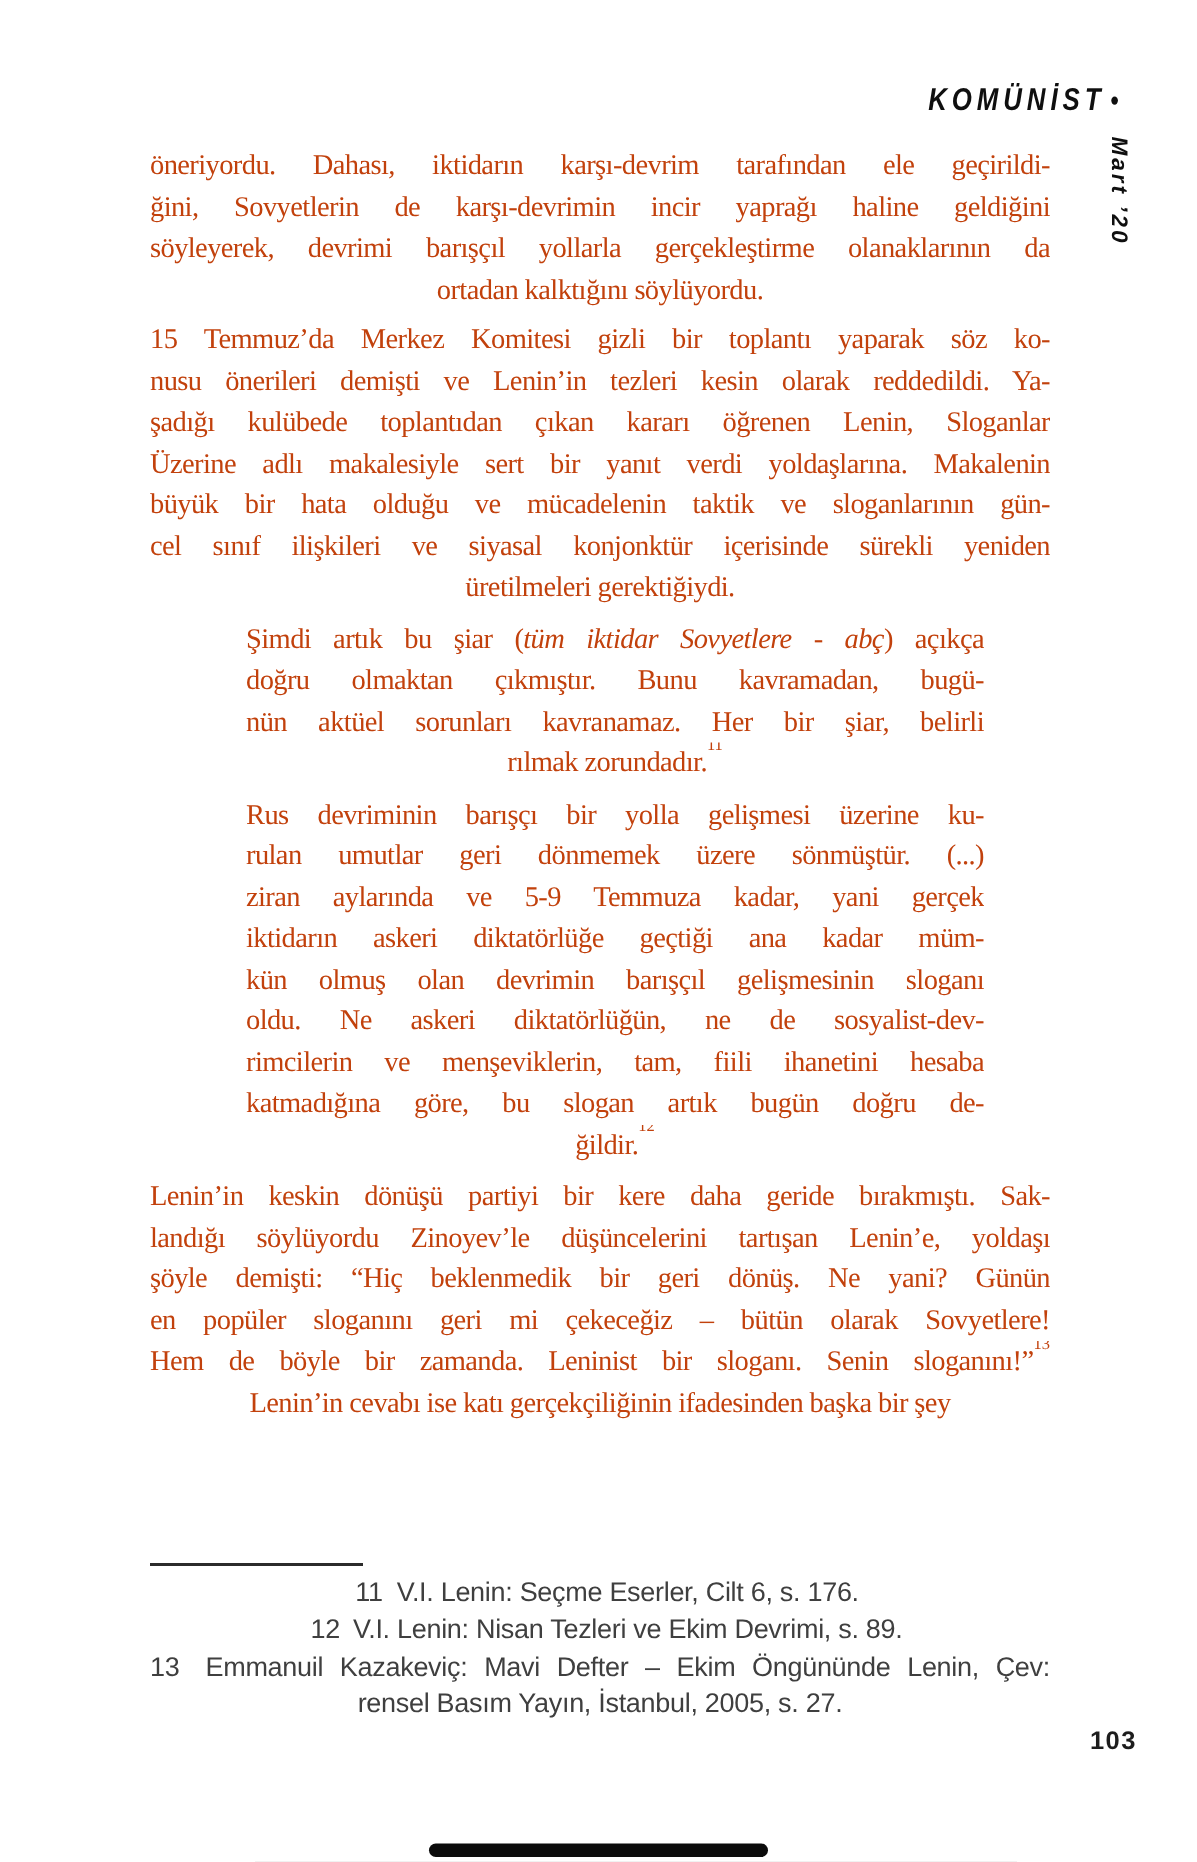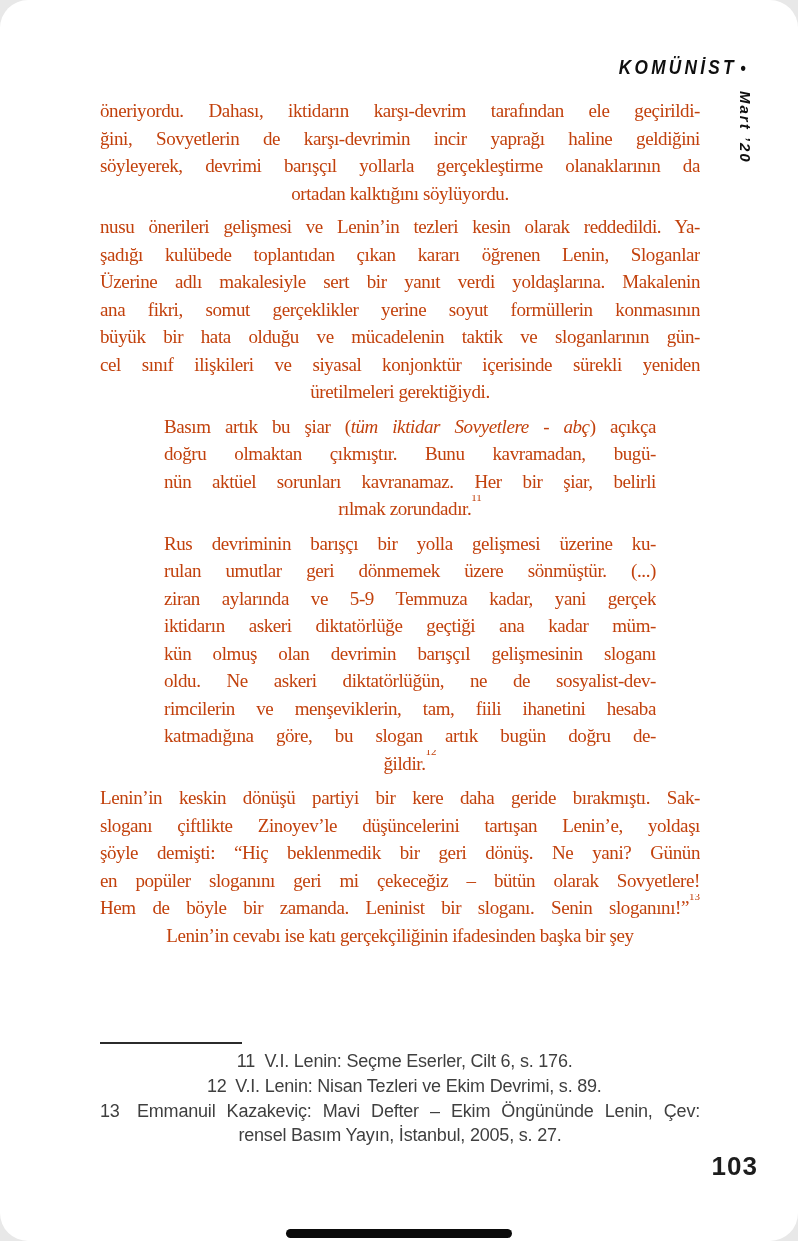--- a/index.html
+++ b/index.html
@@ -4,21 +4,20 @@
 <style>
   html, body { margin: 0; padding: 0; background: #e8e8e8; }
   .page {
     position: relative;
     width: 798px;
     height: 1241px;
     margin: 0 auto;
     background: #ffffff;
     overflow: hidden;
     font-family: "Liberation Serif", serif;
-    border-radius: 28px;
   }
 
   
   .masthead {
     position: absolute;
     top: 55px;
     right: 52px;
     font-family: "Liberation Sans", sans-serif;
     font-style: italic;
     font-weight: bold;
@@ -94,21 +93,21 @@
   .footnote { line-height: 24px; margin-bottom: 1px; }
   .footnote .tline { height: 24px; }
   .fn-num { display: inline-block; width: 37px; }
 
   
   .page-number {
     position: absolute;
     right: 40px;
     top: 1151px;
     font-family: "Liberation Sans", sans-serif;
-    font-size: 26px;
+    font-size: 17px;
     font-weight: 600;
     letter-spacing: 1px;
     color: #1d1d1d;
   }
 
   
   .home-indicator {
     position: absolute;
     left: 50%;
     transform: translateX(-50%);
@@ -131,48 +130,48 @@
   <div class="issue">Mart ’20</div>
 
   <div class="body-col">
       <div class="para">
         <div class="tline jline">öneriyordu. Dahası, iktidarın karşı-devrim tarafından ele geçirildi-</div>
         <div class="tline jline">ğini, Sovyetlerin de karşı-devrimin incir yaprağı haline geldiğini</div>
         <div class="tline jline">söyleyerek, devrimi barışçıl yollarla gerçekleştirme olanaklarının da</div>
         <div class="tline lline">ortadan kalktığını söylüyordu.</div>
       </div>
       <div class="para">
-        <div class="tline jline">nusu önerileri gelişmesi ve Lenin’in tezleri kesin olarak reddedildi. Ya-</div>
+        <div class="tline jline">15 Temmuz’da Merkez Komitesi gizli bir toplantı yaparak söz ko-</div>
+        <div class="tline jline">nusu önerileri demişti ve Lenin’in tezleri kesin olarak reddedildi. Ya-</div>
         <div class="tline jline">şadığı kulübede toplantıdan çıkan kararı öğrenen Lenin, Sloganlar</div>
         <div class="tline jline">Üzerine adlı makalesiyle sert bir yanıt verdi yoldaşlarına. Makalenin</div>
-        <div class="tline jline">ana fikri, somut gerçeklikler yerine soyut formüllerin konmasının</div>
         <div class="tline jline">büyük bir hata olduğu ve mücadelenin taktik ve sloganlarının gün-</div>
         <div class="tline jline">cel sınıf ilişkileri ve siyasal konjonktür içerisinde sürekli yeniden</div>
         <div class="tline lline">üretilmeleri gerektiğiydi.</div>
       </div>
       <div class="para quote">
-        <div class="tline jline"><span>Basım artık bu şiar (</span><em>tüm iktidar Sovyetlere - abç</em><span>) açıkça</span></div>
+        <div class="tline jline"><span>Şimdi artık bu şiar (</span><em>tüm iktidar Sovyetlere - abç</em><span>) açıkça</span></div>
         <div class="tline jline">doğru olmaktan çıkmıştır. Bunu kavramadan, bugü-</div>
         <div class="tline jline">nün aktüel sorunları kavranamaz. Her bir şiar, belirli</div>
         <div class="tline lline"><span>rılmak zorundadır.</span><sup>11</sup></div>
       </div>
       <div class="para quote">
         <div class="tline jline">Rus devriminin barışçı bir yolla gelişmesi üzerine ku-</div>
         <div class="tline jline">rulan umutlar geri dönmemek üzere sönmüştür. (...)</div>
         <div class="tline jline">ziran aylarında ve 5-9 Temmuza kadar, yani gerçek</div>
         <div class="tline jline">iktidarın askeri diktatörlüğe geçtiği ana kadar müm-</div>
         <div class="tline jline">kün olmuş olan devrimin barışçıl gelişmesinin sloganı</div>
         <div class="tline jline">oldu. Ne askeri diktatörlüğün, ne de sosyalist-dev-</div>
         <div class="tline jline">rimcilerin ve menşeviklerin, tam, fiili ihanetini hesaba</div>
         <div class="tline jline">katmadığına göre, bu slogan artık bugün doğru de-</div>
         <div class="tline lline"><span>ğildir.</span><sup>12</sup></div>
       </div>
       <div class="para">
         <div class="tline jline">Lenin’in keskin dönüşü partiyi bir kere daha geride bırakmıştı. Sak-</div>
-        <div class="tline jline">sloganı çiftlikte Zinoyev’le düşüncelerini tartışan Lenin’e, yoldaşı</div>
+        <div class="tline jline">landığı söylüyordu Zinoyev’le düşüncelerini tartışan Lenin’e, yoldaşı</div>
         <div class="tline jline">şöyle demişti: “Hiç beklenmedik bir geri dönüş. Ne yani? Günün</div>
         <div class="tline jline">en popüler sloganını geri mi çekeceğiz – bütün olarak Sovyetlere!</div>
         <div class="tline jline"><span>Hem de böyle bir zamanda. Leninist bir sloganı. Senin sloganını!”</span><sup>13</sup></div>
         <div class="tline lline">Lenin’in cevabı ise katı gerçekçiliğinin ifadesinden başka bir şey</div>
       </div>
     </div>
 
   <div class="footnotes">
     <div class="fn-rule"></div>
     <div>

